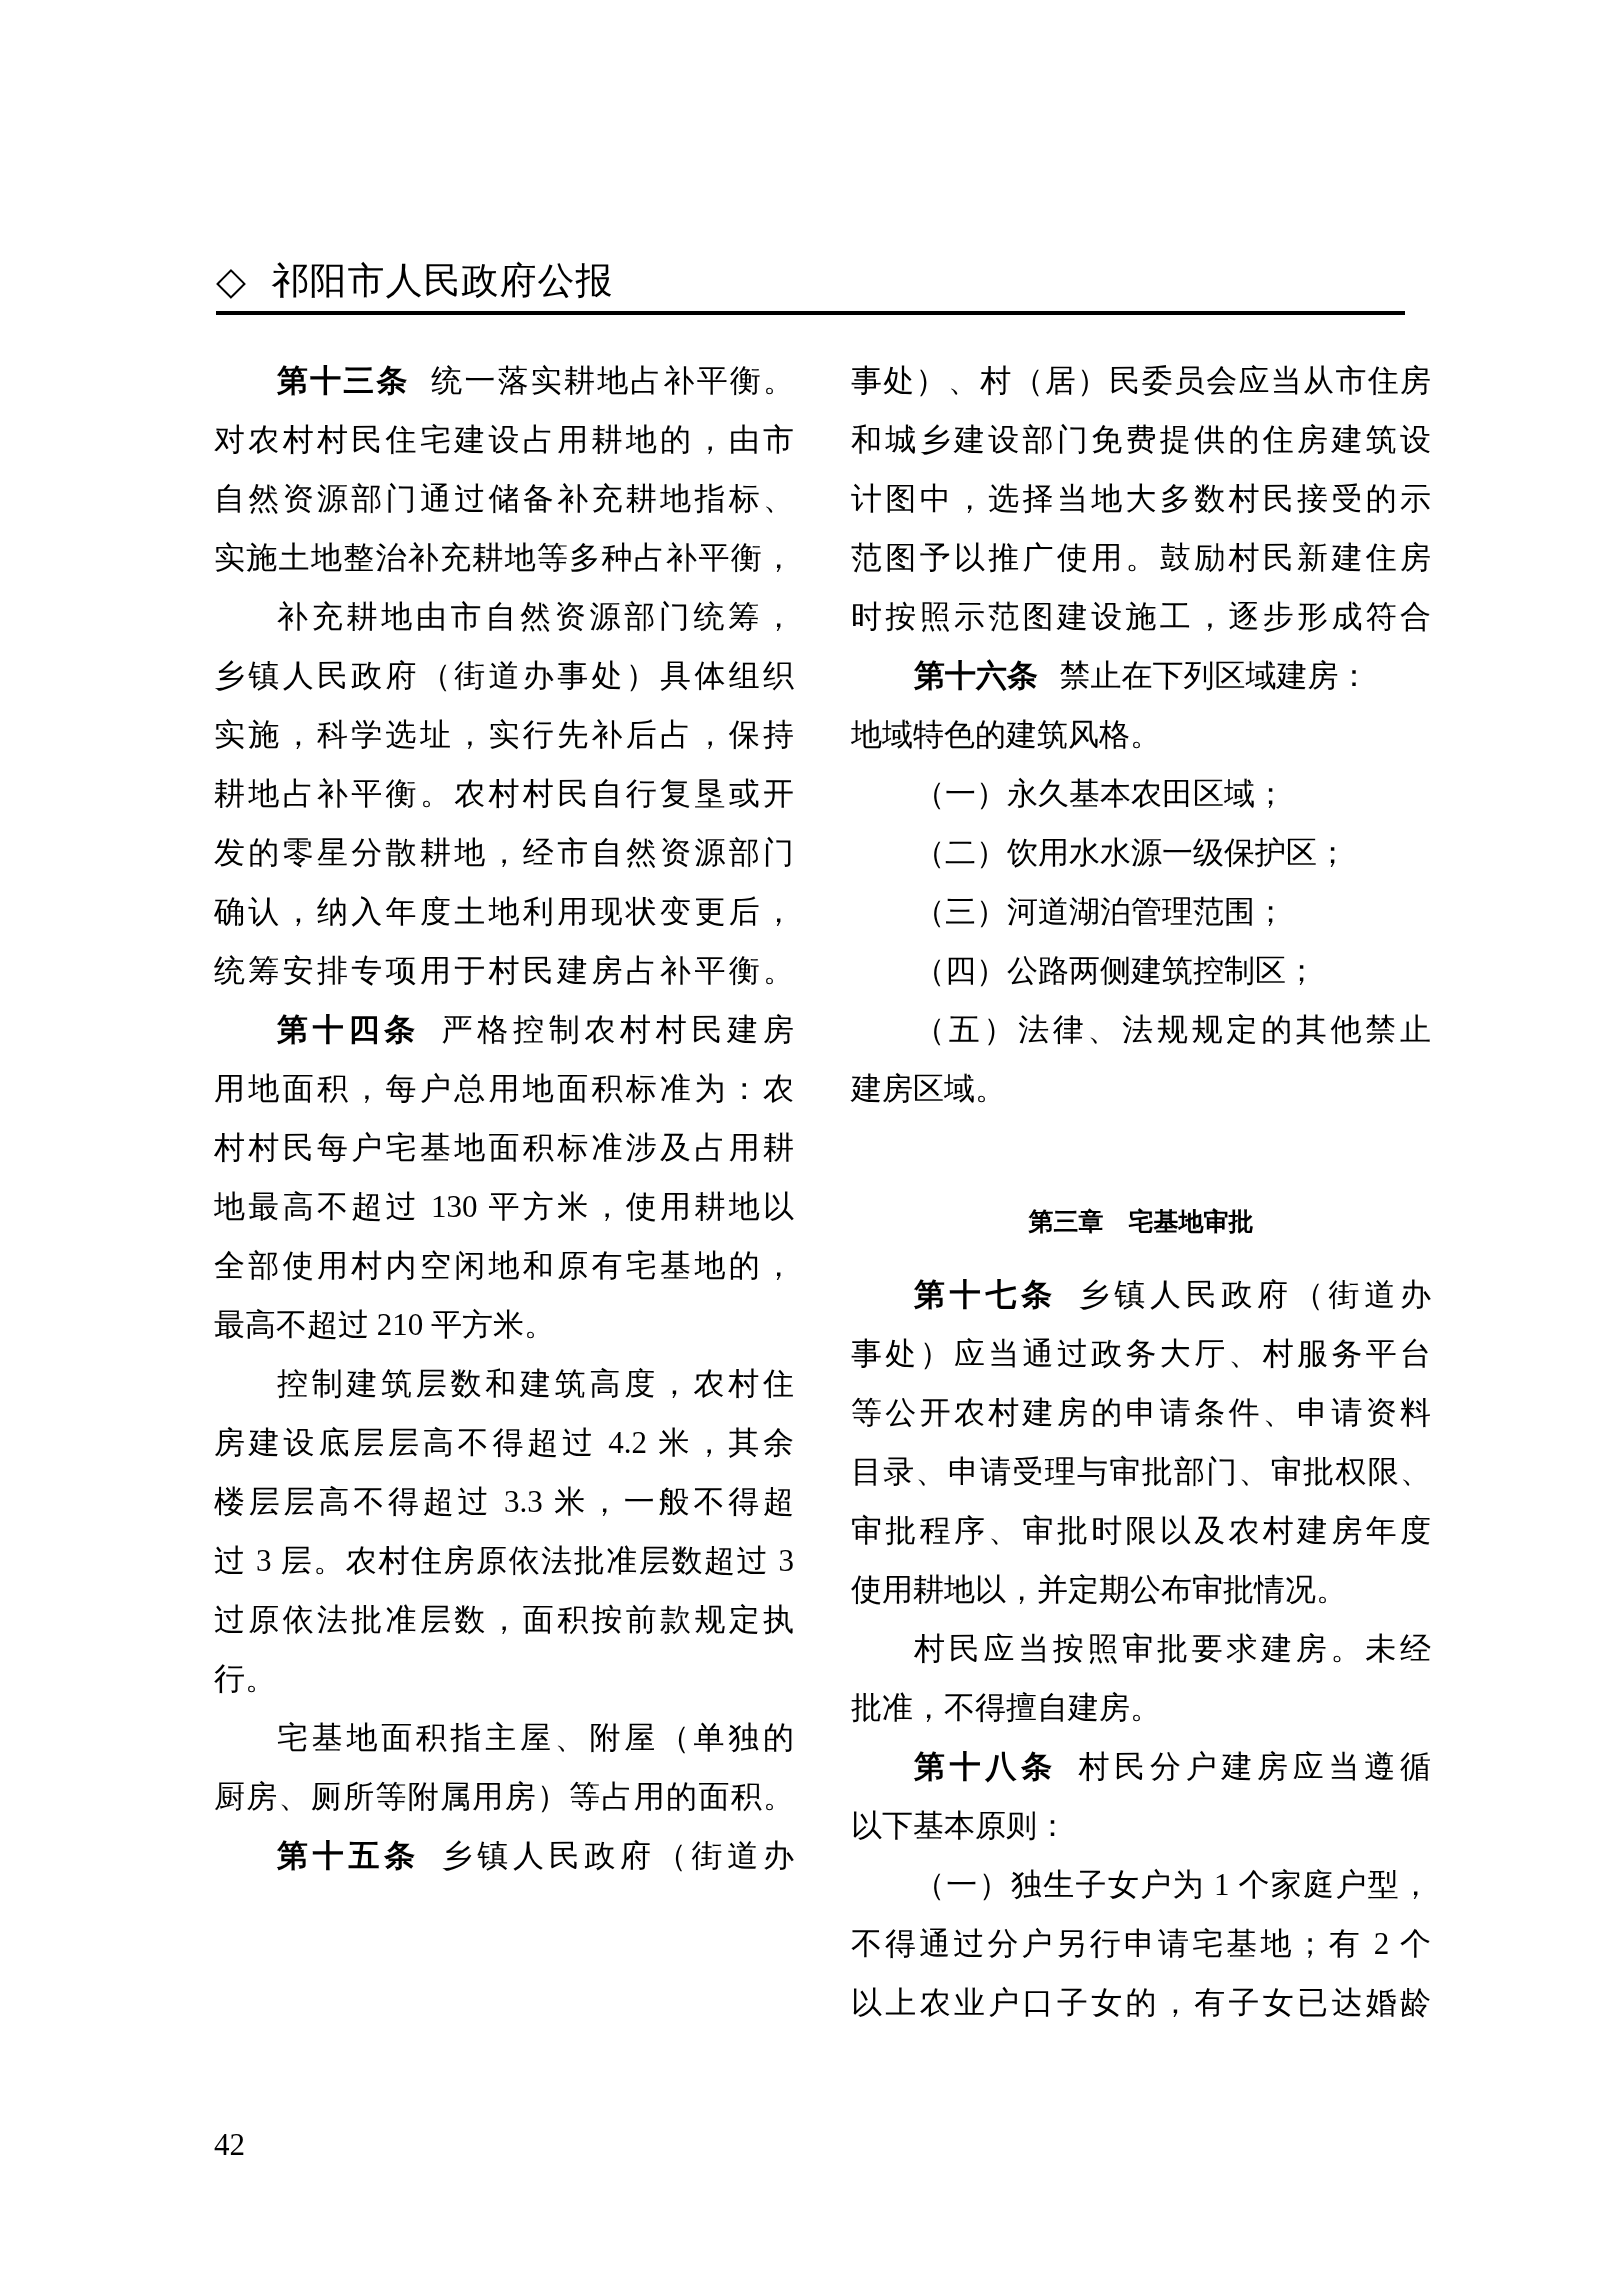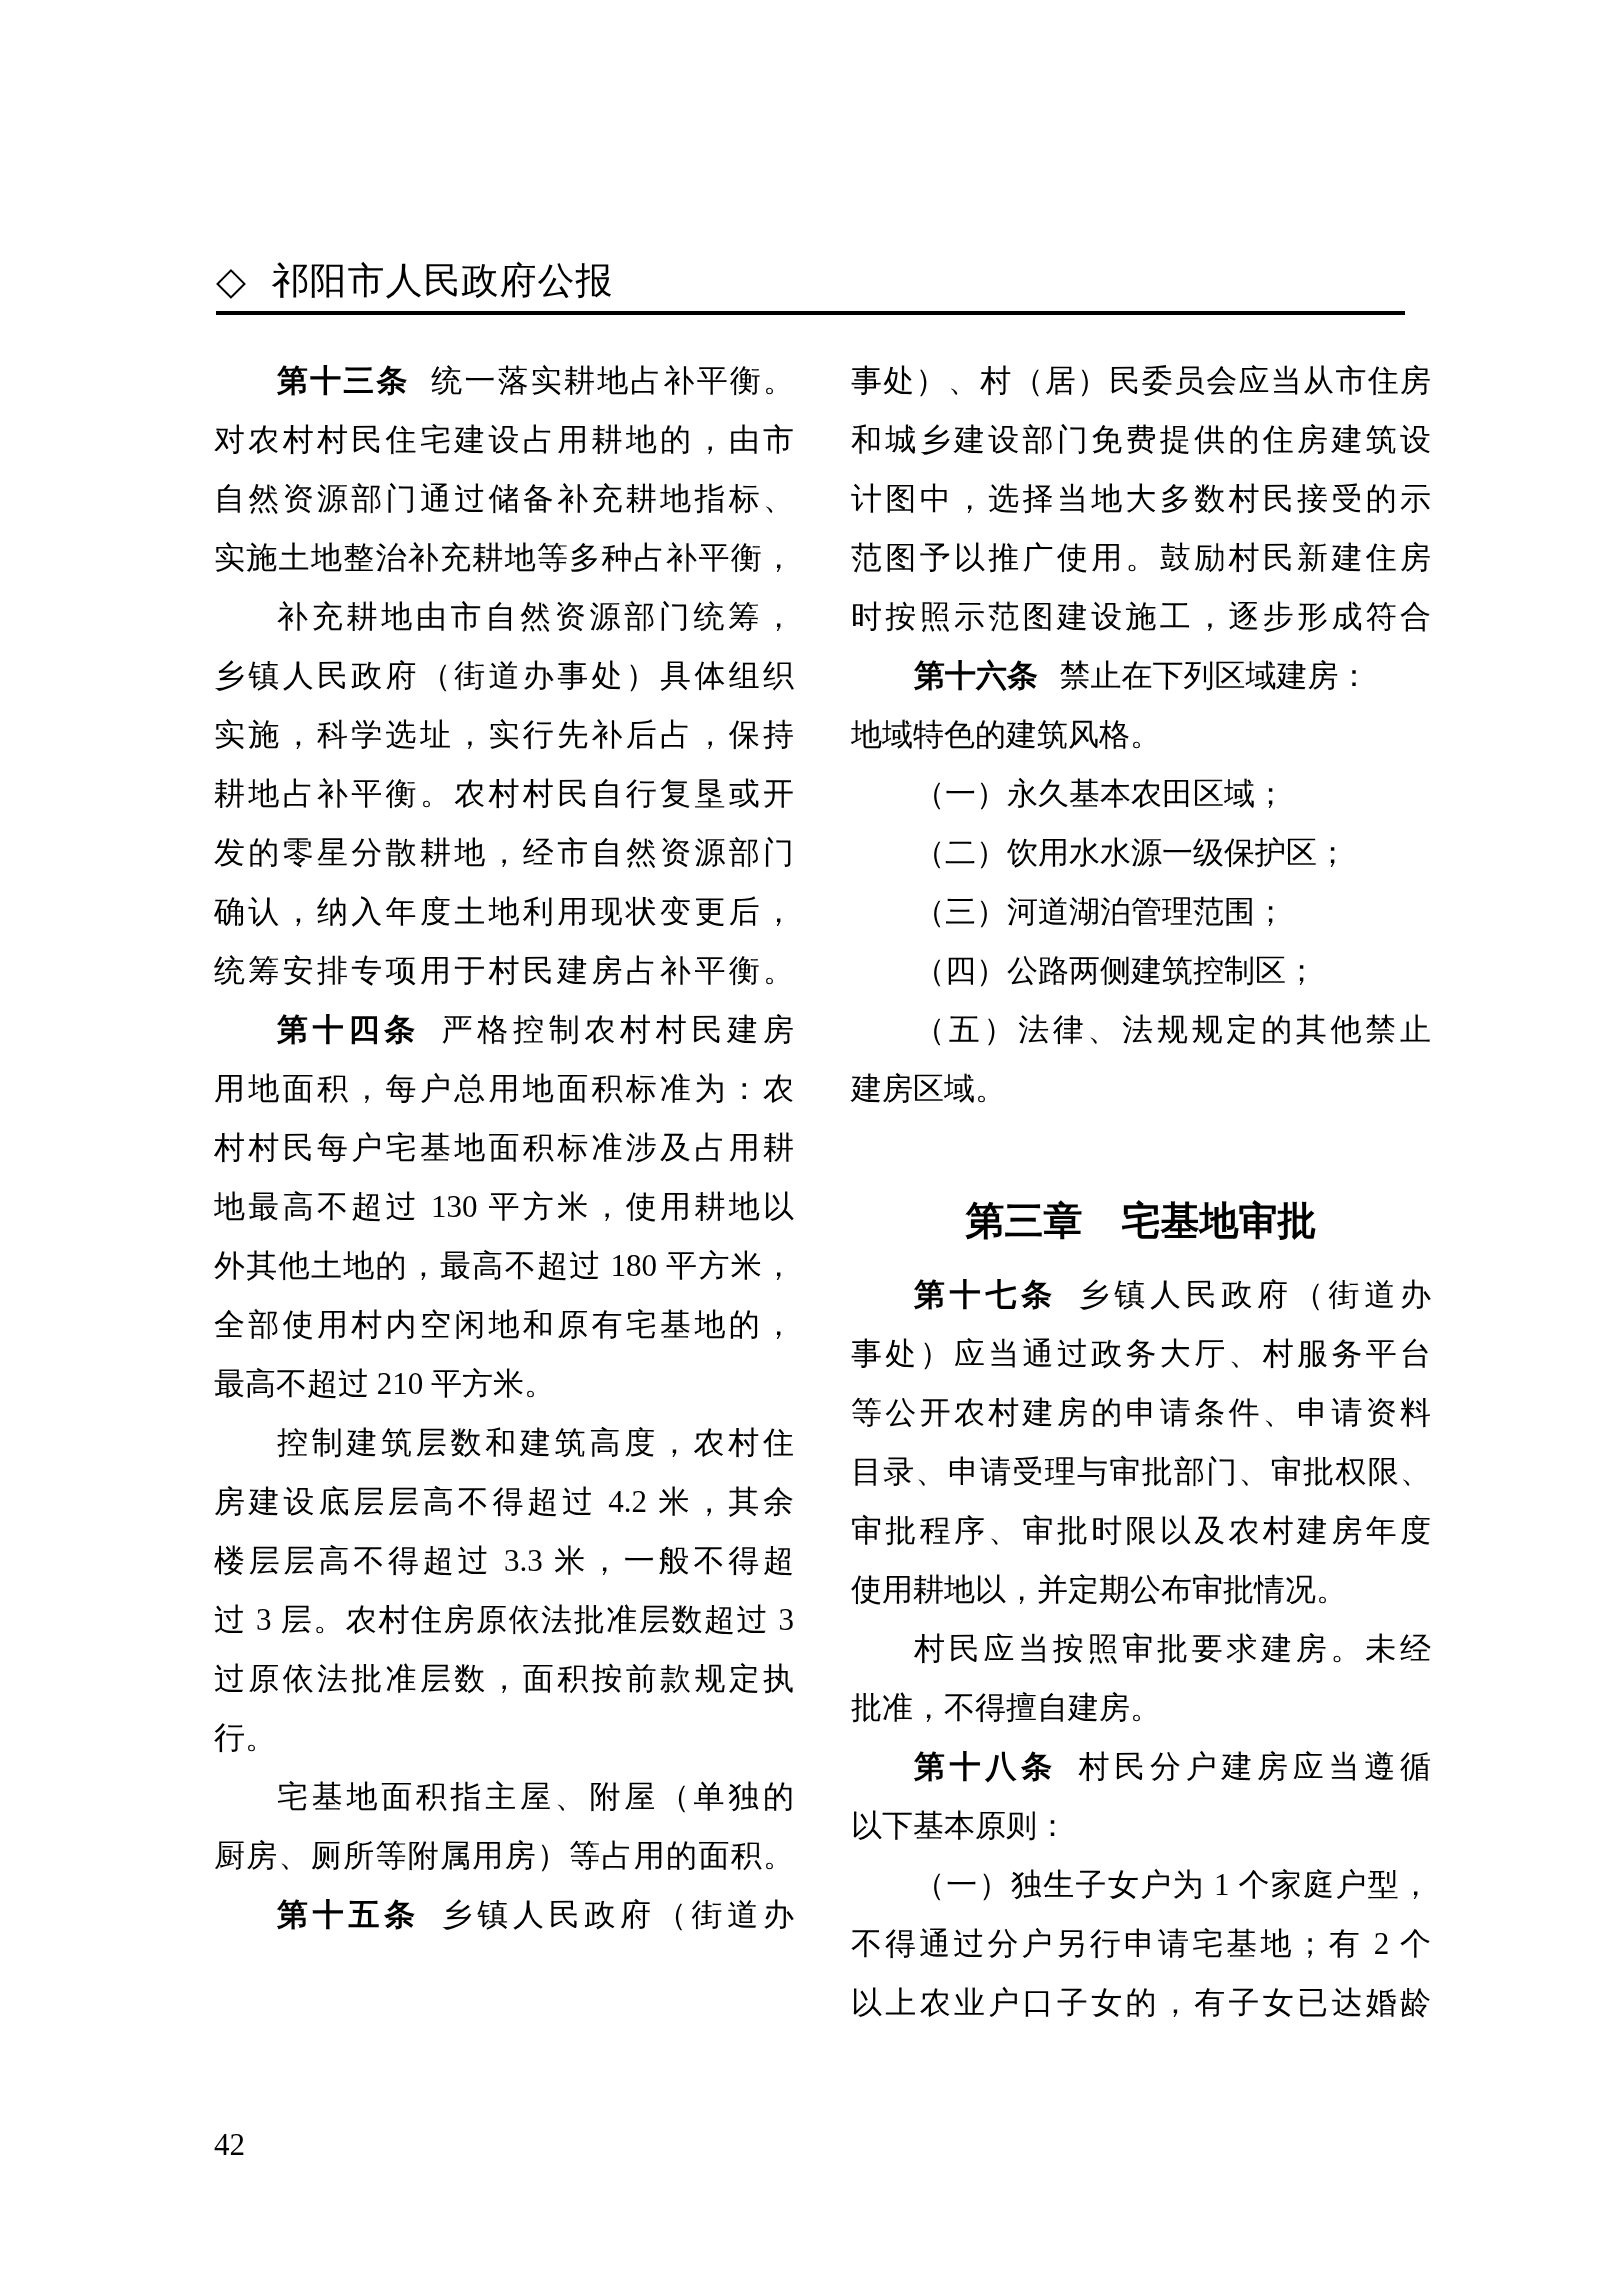--- a/index.html
+++ b/index.html
@@ -70,21 +70,21 @@
   }
   .line.blank {
     height: 59px;
   }
   .line.heading {
     height: 88px;
     line-height: 88px;
     text-align: center;
     text-align-last: center;
     font-weight: 700;
-    font-size: 39px;
+    font-size: 25px;
     font-family: "Liberation Sans", "DejaVu Sans", sans-serif;
     padding-left: 0;
   }
   .art {
     font-weight: 700;
     font-family: Liberation Mono, monospace;
     margin-right: 21.6px;
   }
   .pagenum {
     position: absolute;
@@ -117,21 +117,20 @@
         <div class="line j"><span>乡镇人民政府（街道办事处）具体组织</span></div>
         <div class="line j"><span>实施，科学选址，实行先补后占，保持</span></div>
         <div class="line j"><span>耕地占补平衡。农村村民自行复垦或开</span></div>
         <div class="line j"><span>发的零星分散耕地，经市自然资源部门</span></div>
         <div class="line j"><span>确认，纳入年度土地利用现状变更后，</span></div>
         <div class="line j"><span>统筹安排专项用于村民建房占补平衡。</span></div>
         <div class="line indent j"><span class="art">第十四条</span><span>严格控制农村村民建房</span></div>
         <div class="line j"><span>用地面积，每户总用地面积标准为：农</span></div>
         <div class="line j"><span>村村民每户宅基地面积标准涉及占用耕</span></div>
         <div class="line j"><span>地最高不超过 130 平方米，使用耕地以</span></div>
-        <div class="line j"><span>外其他土地的，最高不超过 180 平方米，</span></div>
         <div class="line j"><span>全部使用村内空闲地和原有宅基地的，</span></div>
         <div class="line"><span>最高不超过 210 平方米。</span></div>
         <div class="line indent j"><span>控制建筑层数和建筑高度，农村住</span></div>
         <div class="line j"><span>房建设底层层高不得超过 4.2 米，其余</span></div>
         <div class="line j"><span>楼层层高不得超过 3.3 米，一般不得超</span></div>
         <div class="line j"><span>过 3 层。农村住房原依法批准层数超过 3</span></div>
         <div class="line j"><span>过原依法批准层数，面积按前款规定执</span></div>
         <div class="line"><span>行。</span></div>
         <div class="line indent j"><span>宅基地面积指主屋、附屋（单独的</span></div>
         <div class="line j"><span>厨房、厕所等附属用房）等占用的面积。</span></div>

